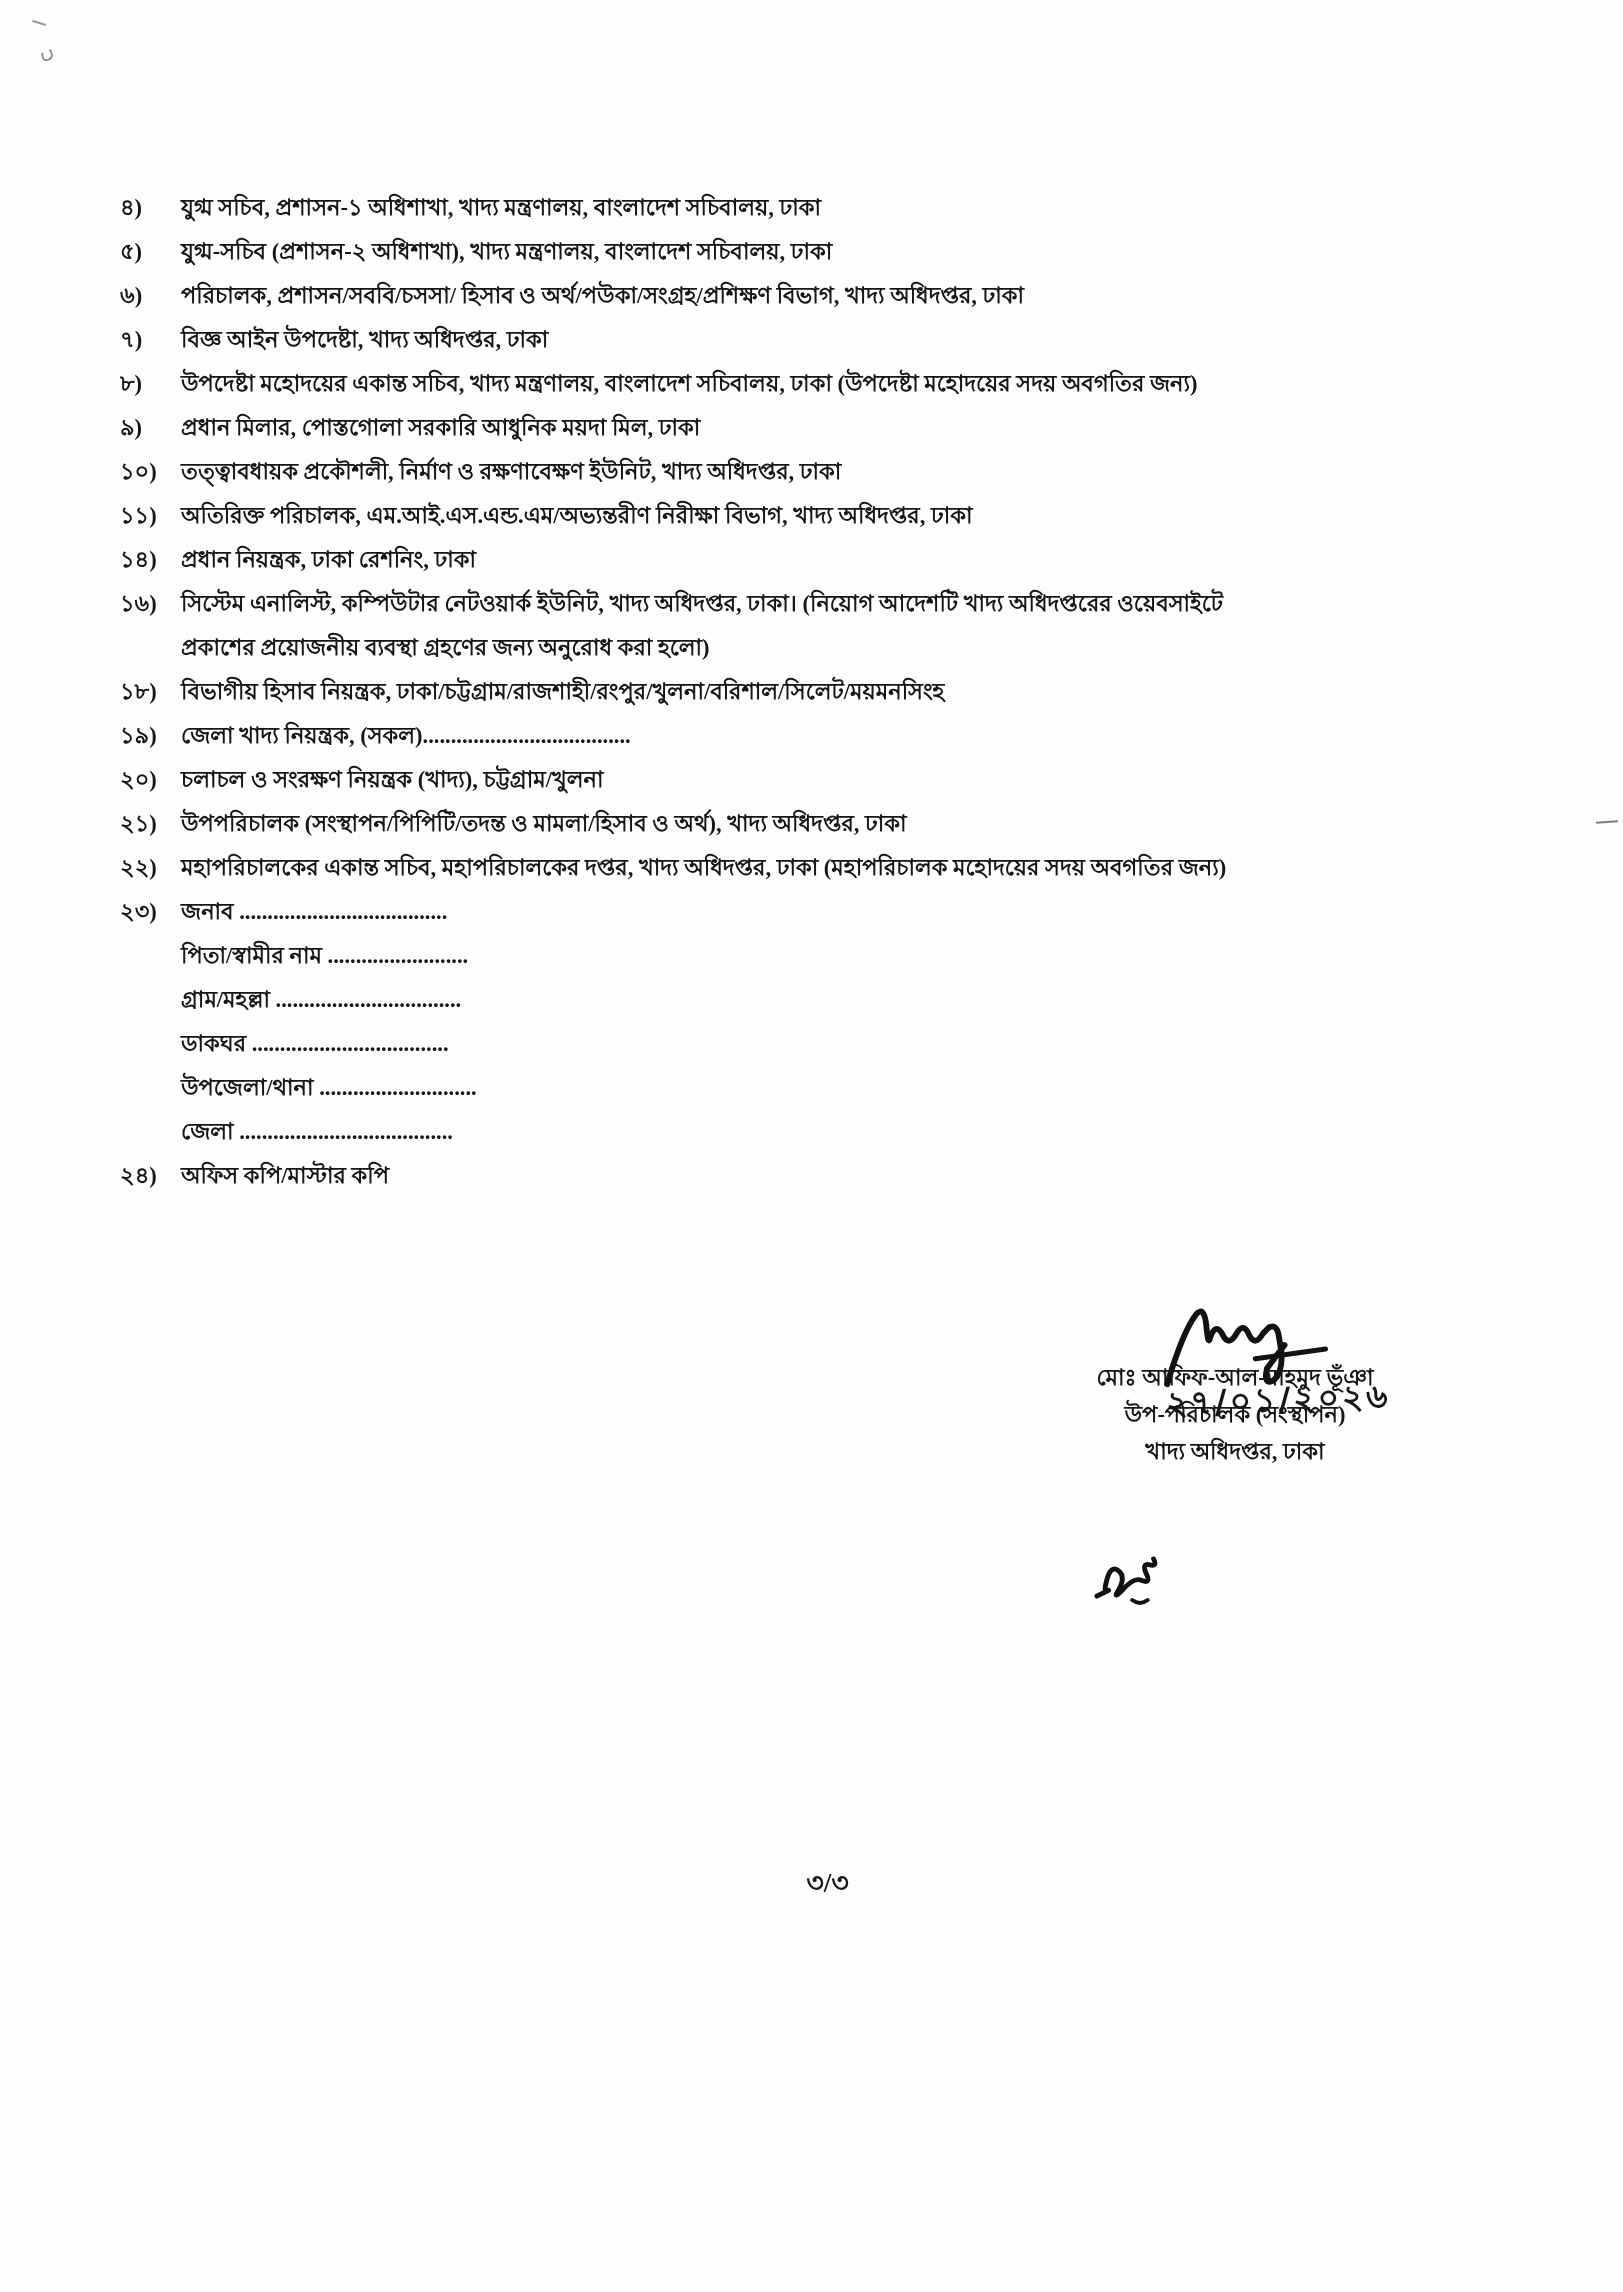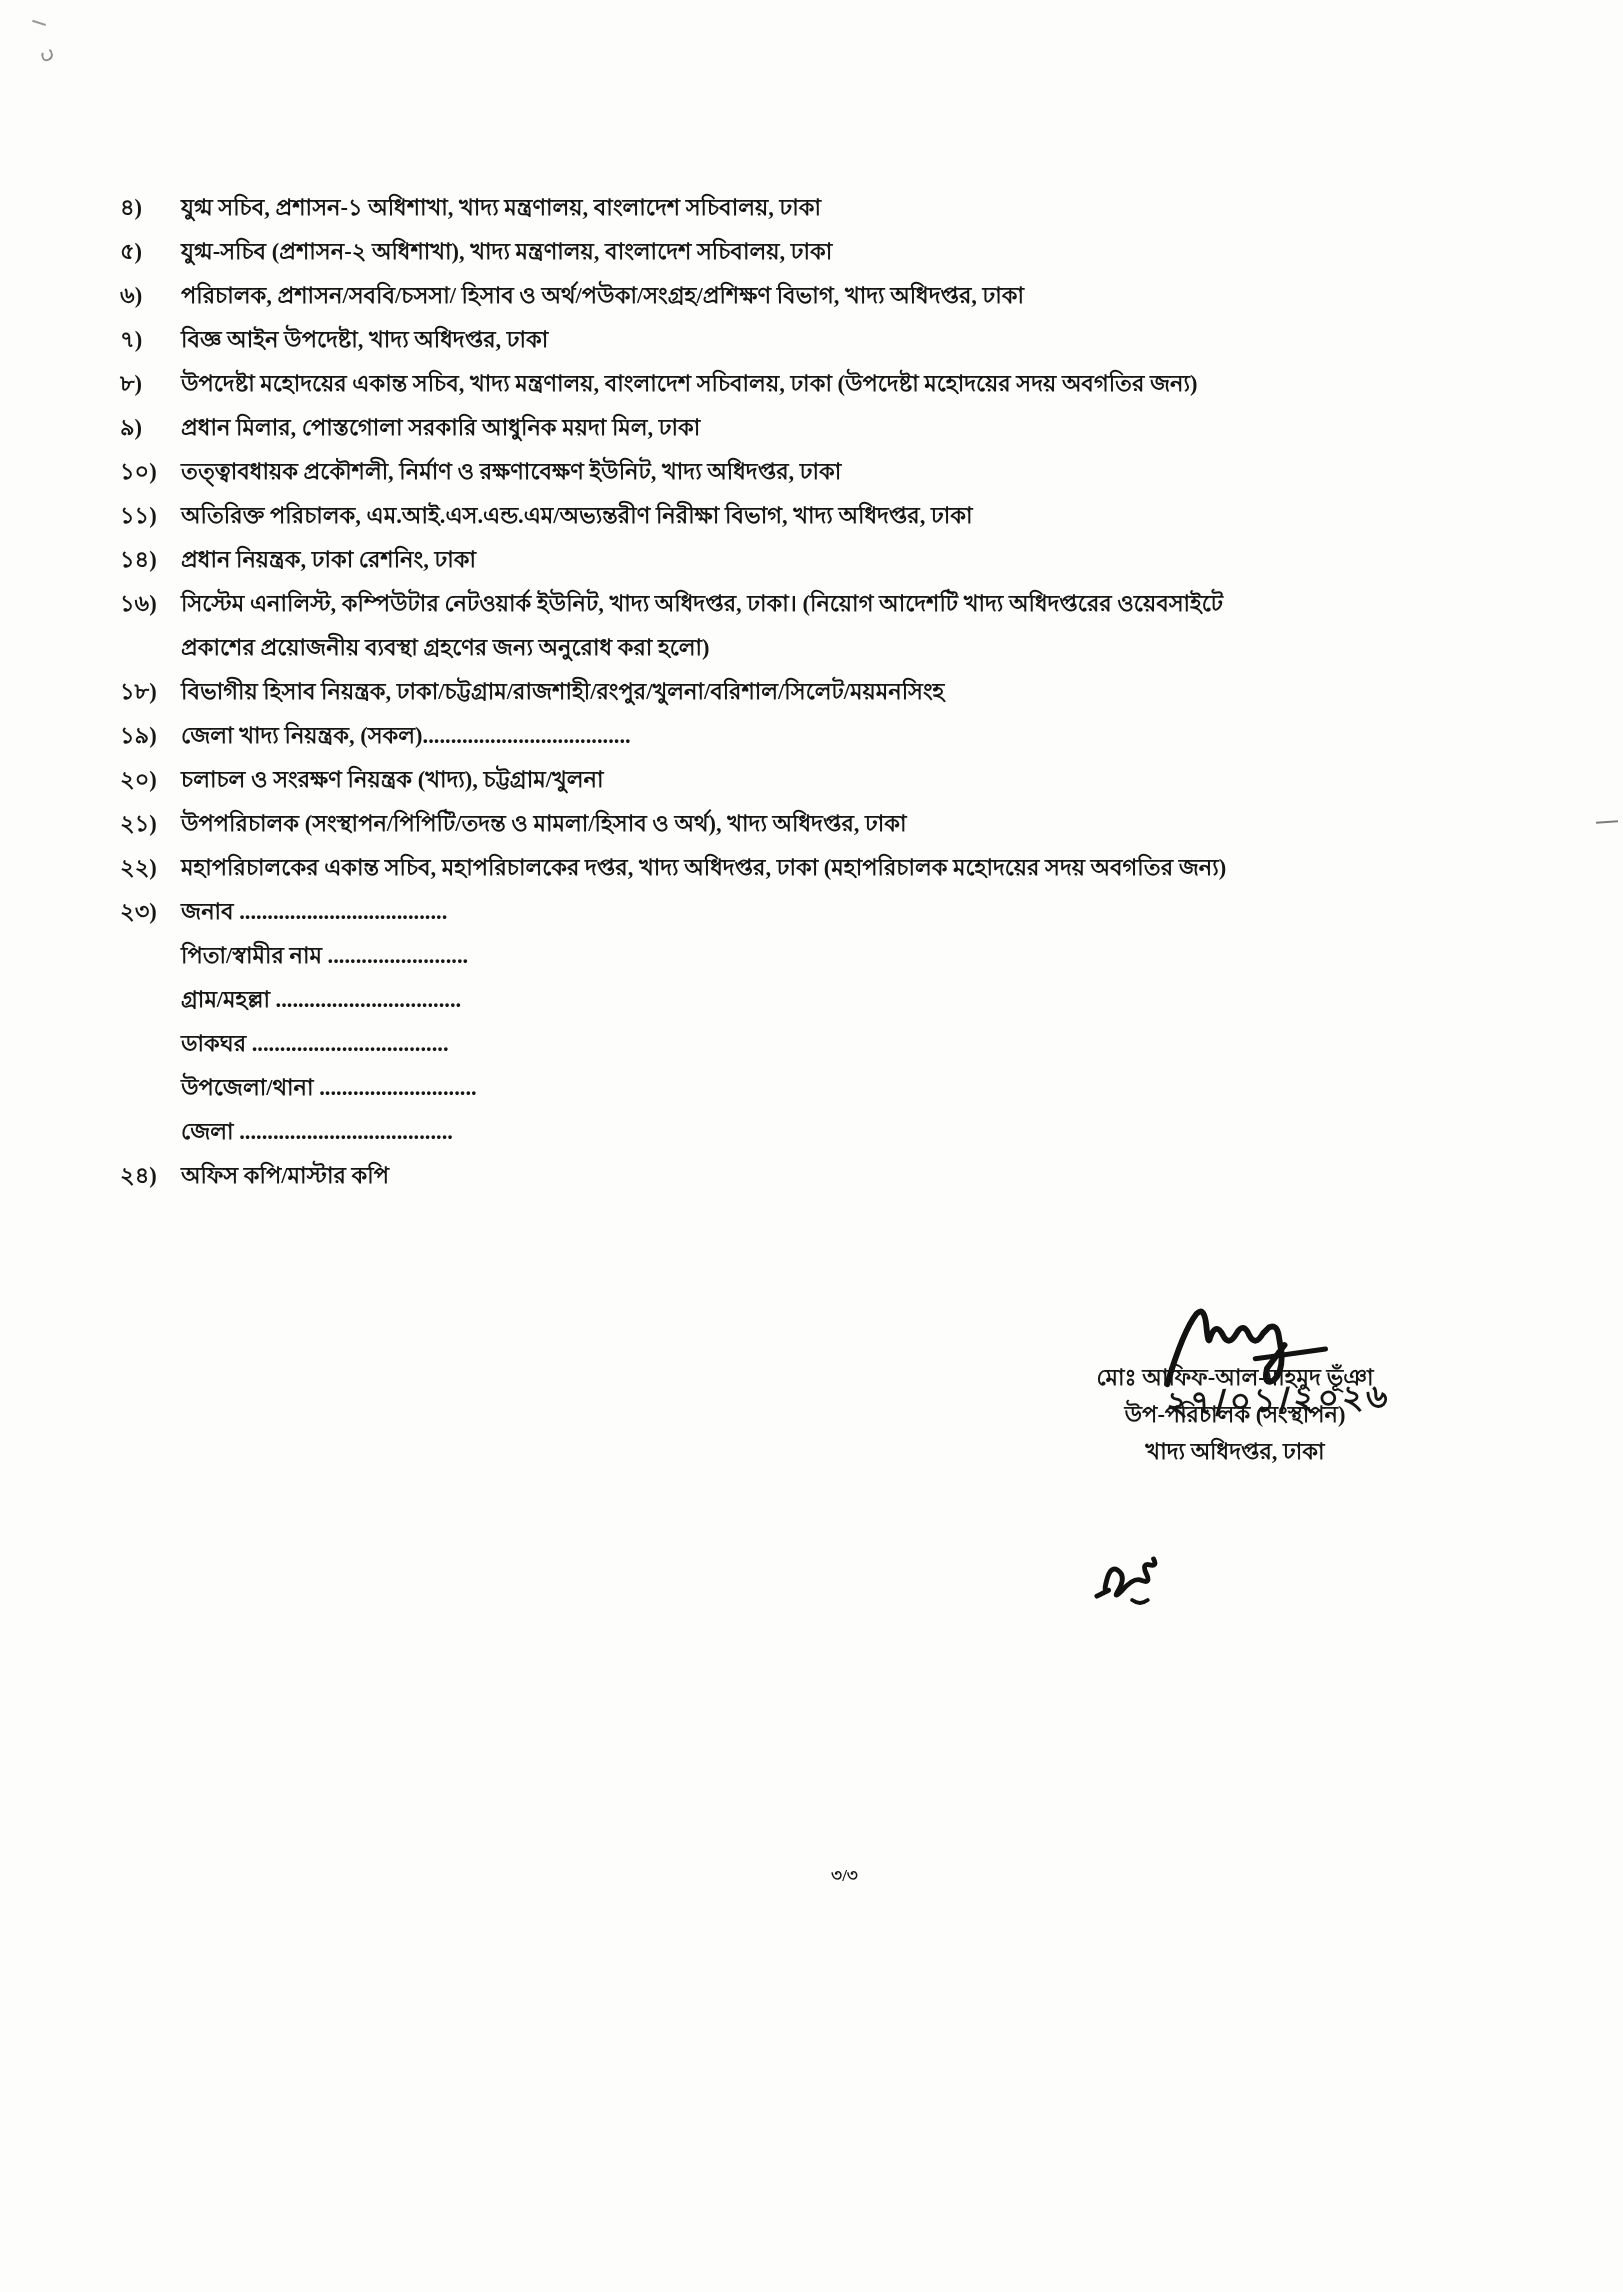--- a/index.html
+++ b/index.html
@@ -30,22 +30,22 @@
     transform:rotate(-2deg);
     font-family:"DejaVu Sans","Liberation Sans",sans-serif;
   }
   .sig-block {
     position:absolute; left:1029px; top:1359px; width:412px;
     text-align:center; font-size:22.5px; line-height:37px; font-weight:600;
   }
   .sig-line { display:block; }
   .initial-scrawl { position:absolute; left:1093px; top:1551px; }
   .footer-page {
-    position:absolute; left:766px; top:1862px; width:157px;
-    text-align:center; font-size:17px; font-weight:600;
+    position:absolute; left:749px; top:1862px; width:157px;
+    text-align:center; font-size:27px; font-weight:600;
   }
   .artifact { position:absolute; color:#8c8c8c; }
   .artifact-1 { left:33px; top:15.7px; width:13.7px; height:5.9px; border-bottom:2px solid #9a9a9a; transform:rotate(18deg); }
   .artifact-2 { left:41px; top:49px; width:7.8px; height:7.8px; border:2px solid #8f8f8f; border-radius:60% 40% 55% 45%; border-top-color:transparent; transform:rotate(-20deg); }
   .artifact-3 { left:1596px; top:821px; width:21.6px; height:0; border-top:2.9px solid #7d7d7d; transform:rotate(-4deg); }
   svg .ink { fill:none; stroke:#121212; stroke-linecap:round; stroke-linejoin:round; }
 </style>
 </head>
 <body>
 

